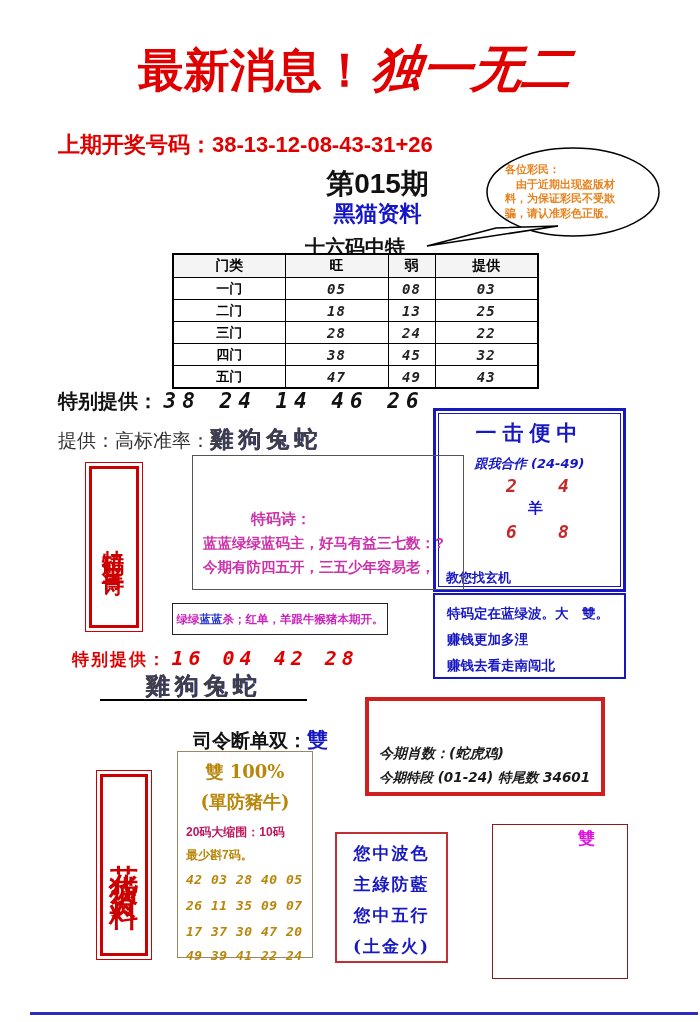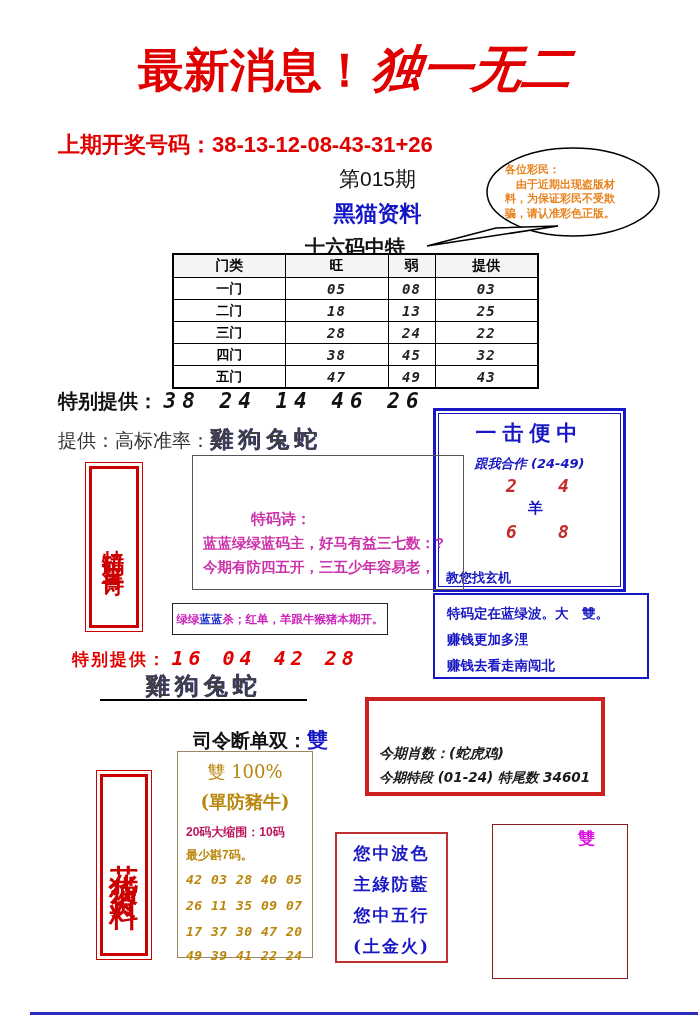--- a/index.html
+++ b/index.html
@@ -7,21 +7,21 @@
         font-family:"Liberation Sans",sans-serif;overflow:hidden;}
   .abs{position:absolute;}
   .center{text-align:center;}
 
   
   .main-title{left:110px;top:36px;width:490px;text-align:center;color:#e00000;white-space:nowrap;}
   .main-title .t1{font-family:"DejaVu Serif",serif;font-weight:900;font-size:46px;}
   .main-title .t2{font-family:"DejaVu Serif",serif;font-weight:bold;font-style:italic;
                   font-size:50px;display:inline-block;transform:skewX(-6deg);}
   .prev-draw{left:58px;top:130px;font-size:22px;font-weight:bold;color:#e00000;white-space:nowrap;}
-  .issue{left:55px;top:165px;width:645px;font-size:21px;font-weight:normal;color:#111;}
+  .issue{left:55px;top:165px;width:645px;font-size:28px;font-weight:bold;color:#111;}
   .source{left:55px;top:199px;width:645px;font-size:22px;font-weight:bold;color:#1515c8;}
 
   
   .bubble-text{left:505px;top:162px;width:146px;font-size:11px;line-height:14.5px;
                font-weight:bold;color:#e8821e;}
 
   
   .sixteen-title{left:30px;top:234px;width:650px;font-size:20px;font-weight:bold;color:#111;}
   table.sixteen{left:172px;top:253px;border-collapse:collapse;table-layout:fixed;}
   table.sixteen th,table.sixteen td{border:1px solid #000;padding:0;text-align:center;}
@@ -73,29 +73,29 @@
   .onehit .inner{position:absolute;inset:2px;border:1px solid #1717c3;}
   .onehit .title{position:absolute;top:8px;left:0;width:100%;text-align:center;
                  font-size:21px;font-weight:bold;color:#1717c3;letter-spacing:6px;}
   .onehit .coop{position:absolute;top:44px;left:0;width:100%;text-align:center;
                 font-size:13px;font-weight:bold;color:#1717c3;}
   .onehit .rn{position:absolute;font-size:18px;color:#c42a2a;}
   .onehit .zo{position:absolute;font-size:15px;font-weight:bold;color:#1717c3;
               font-family:"DejaVu Serif",serif;}
   .onehit .foot{position:absolute;top:158px;left:10px;font-size:13px;font-weight:bold;color:#1717c3;}
 
-  .bluebox2{left:433px;top:593px;width:216px;height:86px;border:2px solid #1717c3;box-sizing:border-box;
+  .bluebox2{left:433px;top:593px;width:193px;height:86px;border:2px solid #1717c3;box-sizing:border-box;
             padding:5px 0 0 12px;}
   .bluebox2 .line{font-size:13.5px;font-weight:bold;color:#1717c3;line-height:26px;white-space:nowrap;
                   font-family:"DejaVu Sans",sans-serif;}
 
   
   .orange-box{left:177px;top:751px;width:136px;height:207px;border:1px solid #998866;box-sizing:border-box;}
   .orange-box .o1{position:absolute;top:8px;width:100%;text-align:center;font-size:18px;
-                  font-weight:normal;color:#b8860b;font-family:"DejaVu Serif",serif;}
+                  font-weight:bold;color:#b8860b;font-family:"DejaVu Serif",serif;}
   .orange-box .o2{position:absolute;top:38px;width:100%;text-align:center;font-size:18px;
                   font-weight:bold;color:#b8860b;font-family:"DejaVu Serif",serif;}
   .orange-box .o3{position:absolute;top:72px;left:8px;font-size:12px;font-weight:bold;color:#be185d;white-space:nowrap;}
   .orange-box .o4{position:absolute;top:95px;left:8px;font-size:12px;font-weight:bold;color:#b8860b;}
   .orange-box .orow{position:absolute;left:8px;font-size:13px;color:#b8860b;letter-spacing:0.5px;white-space:nowrap;}
 
   
   .redbox{left:365px;top:697px;width:240px;height:99px;border:4px solid #cf2020;box-sizing:border-box;}
   .redbox .r1{position:absolute;top:44px;left:10px;font-size:14px;white-space:nowrap;color:#1a1a1a;}
   .redbox .r2{position:absolute;top:68px;left:10px;font-size:13.5px;white-space:nowrap;color:#1a1a1a;}

